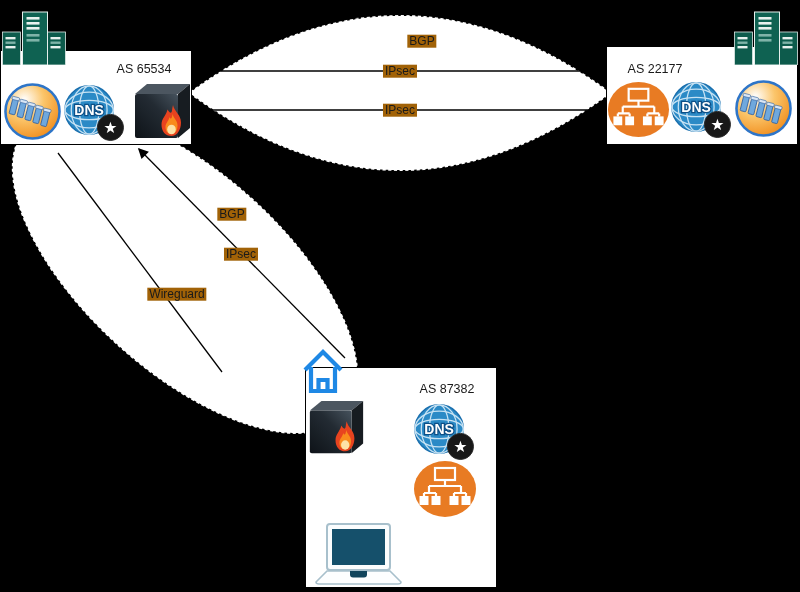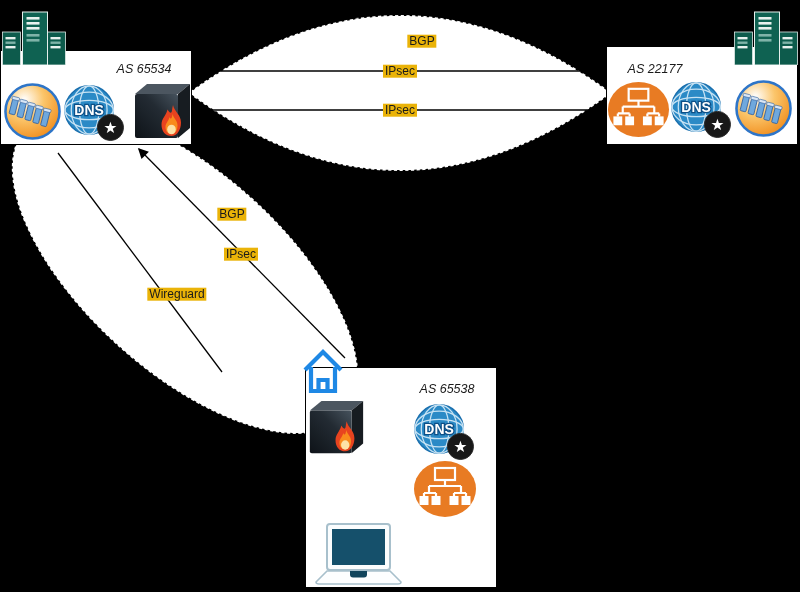--- a/index.html
+++ b/index.html
@@ -1,23 +1,23 @@
 <!DOCTYPE html>
 <html><head>
 <meta charset="utf-8">
 <style>
   html,body{margin:0;padding:0;background:#000;}
   .stage{position:relative;width:800px;height:592px;background:#000;
          font-family:"Liberation Sans",sans-serif;overflow:hidden;}
   .layer{position:absolute;left:0;top:0;}
   .box{position:absolute;background:#fff;border:1px solid #000;box-sizing:border-box;z-index:2;}
   .node-label{position:absolute;transform:translate(-50%,-50%);font-size:12.5px;color:#1a1a1a;
-              white-space:nowrap;z-index:3;font-style:italic;}
+              white-space:nowrap;z-index:3;}
   .edge-label{position:absolute;transform:translate(-50%,-50%);font-size:12px;color:#1a1a1a;
-              white-space:nowrap;z-index:3;background:#eab308;padding:0 2px;line-height:1.05;}
+              white-space:nowrap;z-index:3;background:#a16207;padding:0 2px;line-height:1.05;}
   .icon{position:absolute;z-index:4;}
   svg text{font-family:"Liberation Sans",sans-serif;}
 </style>
 </head>
 <body>
 
 <div class="stage">
 
   <svg width="0" height="0" style="position:absolute" aria-hidden="true">
     <defs>
@@ -167,21 +167,21 @@
     <line x1="345" y1="358" x2="139" y2="149" stroke="#000" stroke-width="1.3" marker-end="url(#arr)"></line>
     <line x1="222" y1="372" x2="58" y2="153" stroke="#000" stroke-width="1.3"></line>
   </svg>
 
   <div class="box" style="left:0;top:50px;width:192px;height:95px"></div>
   <div class="box" style="left:606px;top:46px;width:192px;height:99px"></div>
   <div class="box" style="left:305px;top:367px;width:192px;height:221px"></div>
 
   <div class="node-label" style="left:144px;top:69px">AS 65534</div>
   <div class="node-label" style="left:655px;top:69px">AS 22177</div>
-  <div class="node-label" style="left:447px;top:389px">AS 65538</div>
+  <div class="node-label" style="left:447px;top:389px">AS 87382</div>
 
   <div class="edge-label" style="left:422px;top:41px">BGP</div>
   <div class="edge-label" style="left:400px;top:71px">IPsec</div>
   <div class="edge-label" style="left:400px;top:110px">IPsec</div>
   <div class="edge-label" style="left:232px;top:214px">BGP</div>
   <div class="edge-label" style="left:241px;top:254px">IPsec</div>
   <div class="edge-label" style="left:177px;top:294px">Wireguard</div>
 
   <svg class="icon" style="left:1px;top:9px;width:65px;height:56px">
       <use href="#icon-servers"></use>

